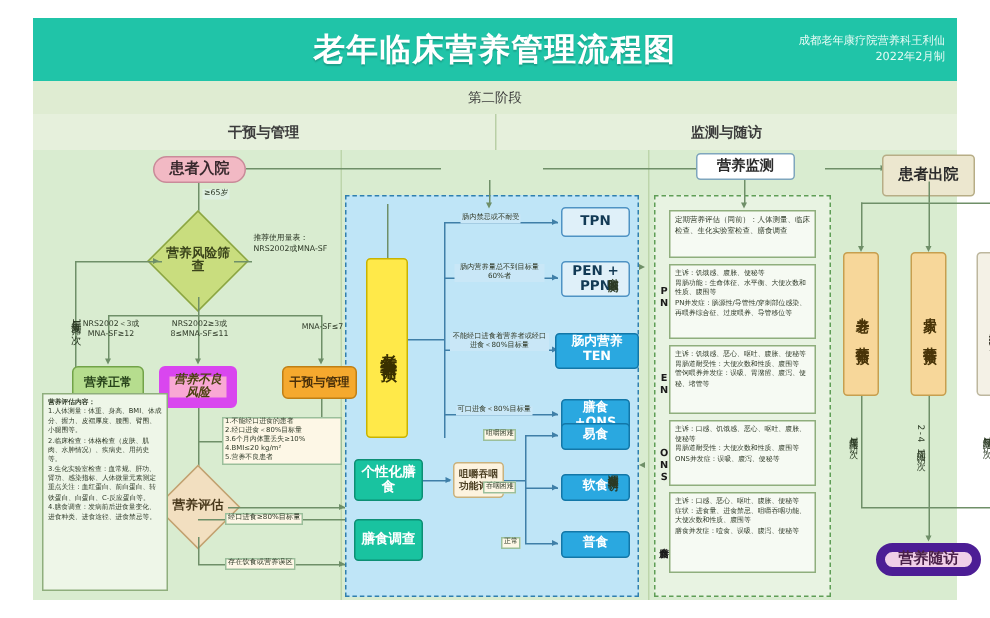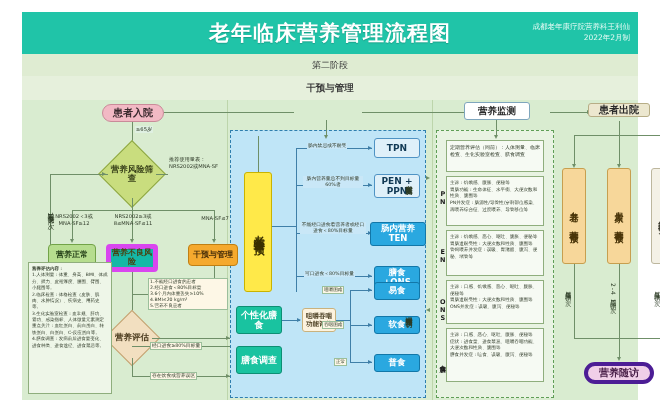--- a/index.html
+++ b/index.html
@@ -63,38 +63,38 @@
     transform:rotate(-45deg);width:100%;height:100%;display:flex;
     align-items:center;justify-content:center;text-align:center;
     font-weight:bold;line-height:1.1;
   }
   .d-screen{background:#c9dd7e;border:1px solid #8ba544;}
   .d-screen .dtxt{font-size:8.5px;color:#3b441b;}
   .d-assess{background:#f2dfc0;border:1px solid #c1a270;}
   .d-assess .dtxt{font-size:8.5px;color:#4a3a1d;}
 
   .n-normal{background:#b6dd8e;border:1px solid #72a348;border-radius:4px;font-size:8px;color:#27431a;}
-  .n-risk{background:#14b8a6;border:5px solid #d946ef;border-radius:4px;font-size:8px;color:#4a4110;}
+  .n-risk{background:#f9a8d4;border:7px solid #d946ef;border-radius:4px;font-size:8px;color:#4a4110;font-style:italic;}
   .n-mal{background:#f5a92e;border:1px solid #c07f14;border-radius:4px;font-size:8px;color:#4a300a;}
 
   .n-yellow{background:#ffe949;border:1px solid #c9b300;border-radius:3px;
     font-size:11px;color:#3a3000;writing-mode:vertical-rl;letter-spacing:2px;}
 
   .n-blue-l{background:#dff0f9;border:1.2px solid #4f93c4;border-radius:3px;font-size:9px;color:#123a55;}
   .n-blue-d{background:#2aa8e0;border:1.2px solid #1277a8;border-radius:3px;font-size:8.5px;color:#fff;}
   .n-teal{background:#19c3a0;border:1.2px solid #0d8f74;border-radius:3px;font-size:9px;color:#fff;}
 
   .n-cream{background:#fdf3df;border:1px solid #c9b27e;border-radius:3px;
     font-size:6.5px;color:#4a3d20;line-height:1.25;}
 
   .n-elder{background:#f7d79a;border:1px solid #c79f4f;border-radius:3px;
     font-size:9px;color:#4a3509;writing-mode:vertical-rl;letter-spacing:1px;}
   .n-end{background:#f4f1e6;border:1px solid #bdb79e;border-radius:3px;
     font-size:9px;color:#3a382c;writing-mode:vertical-rl;letter-spacing:1px;}
-  .n-follow{background:#f0cfe8;border:4px solid #4c1d95;border-radius:11px;
+  .n-follow{background:#f0cfe8;border:6px solid #4c1d95;border-radius:11px;
     font-size:10px;color:#4a204a;}
 
   
   .dash{position:absolute;box-sizing:border-box;}
   .dash-blue{background:#bfe5f7;border:1.4px dashed #2f7fae;}
   .dash-green{background:#e8f3e2;border:1.4px dashed #5f9e56;}
 
   
   .panel{
     position:absolute;box-sizing:border-box;background:#eef6e8;
@@ -143,20 +143,21 @@
       <div>成都老年康疗院营养科王利仙</div>
       <div>2022年2月制</div>
     </div>
   </div>
 
   <div class="stage-row r1">
     <div class="stage-cell">第二阶段</div>
   </div>
   <div class="stage-row r2">
     <div class="stage-cell">干预与管理</div>
+    <div class="stage-cell">监测与随访</div>
   </div>
 
   <div class="canvas">
 
     <div class="colsep" style="left:205px;"></div>
     <div class="colsep" style="left:410px;"></div>
 
     <div class="dash dash-blue" style="left:208px;top:30px;width:196px;height:268px;"></div>
     <div class="dash dash-green" style="left:414px;top:30px;width:118px;height:268px;"></div>
 
@@ -314,21 +315,21 @@
     <div class="vlabel pn" style="left:416px;top:240px;height:40px;">膳食</div>
     <div class="panel white" style="left:424px;top:228px;width:98px;height:54px;font-size:4.6px;white-space:pre-line;">主诉：口感、恶心、呕吐、腹胀、便秘等
 症状：进食量、进食禁忌、咀嚼吞咽功能、大便次数和性质、腹围等
 膳食并发症：噎食、误吸、腹泻、便秘等</div>
 
     <div class="vlabel bold" style="left:382px;top:64px;height:34px;">实时监测</div>
     <div class="arw rt" style="left:404px;top:76px;"></div>
     <div class="vlabel bold" style="left:382px;top:196px;height:34px;">调整随访</div>
     <div class="arw lf" style="left:404px;top:208px;"></div>
 
-    <div class="node n-discharge" style="left:566px;top:3px;width:62px;height:14px;">患者出院</div>
+    <div class="node n-discharge" style="left:566px;top:3px;width:62px;height:28px;">患者出院</div>
 
     <div class="ln lv" style="left:597px;top:21px;height:14px;"></div>
     <div class="ln lh" style="left:552px;top:35px;width:90px;"></div>
     <div class="ln lv" style="left:552px;top:35px;height:30px;"></div>
     <div class="ln lv" style="left:597px;top:35px;height:30px;"></div>
 
     <div class="arw dn" style="left:550px;top:64px;"></div>
     <div class="arw dn" style="left:595px;top:64px;"></div>
 
     <div class="node n-elder" style="left:540px;top:68px;width:24px;height:96px;">养老 + 营养干预</div>

